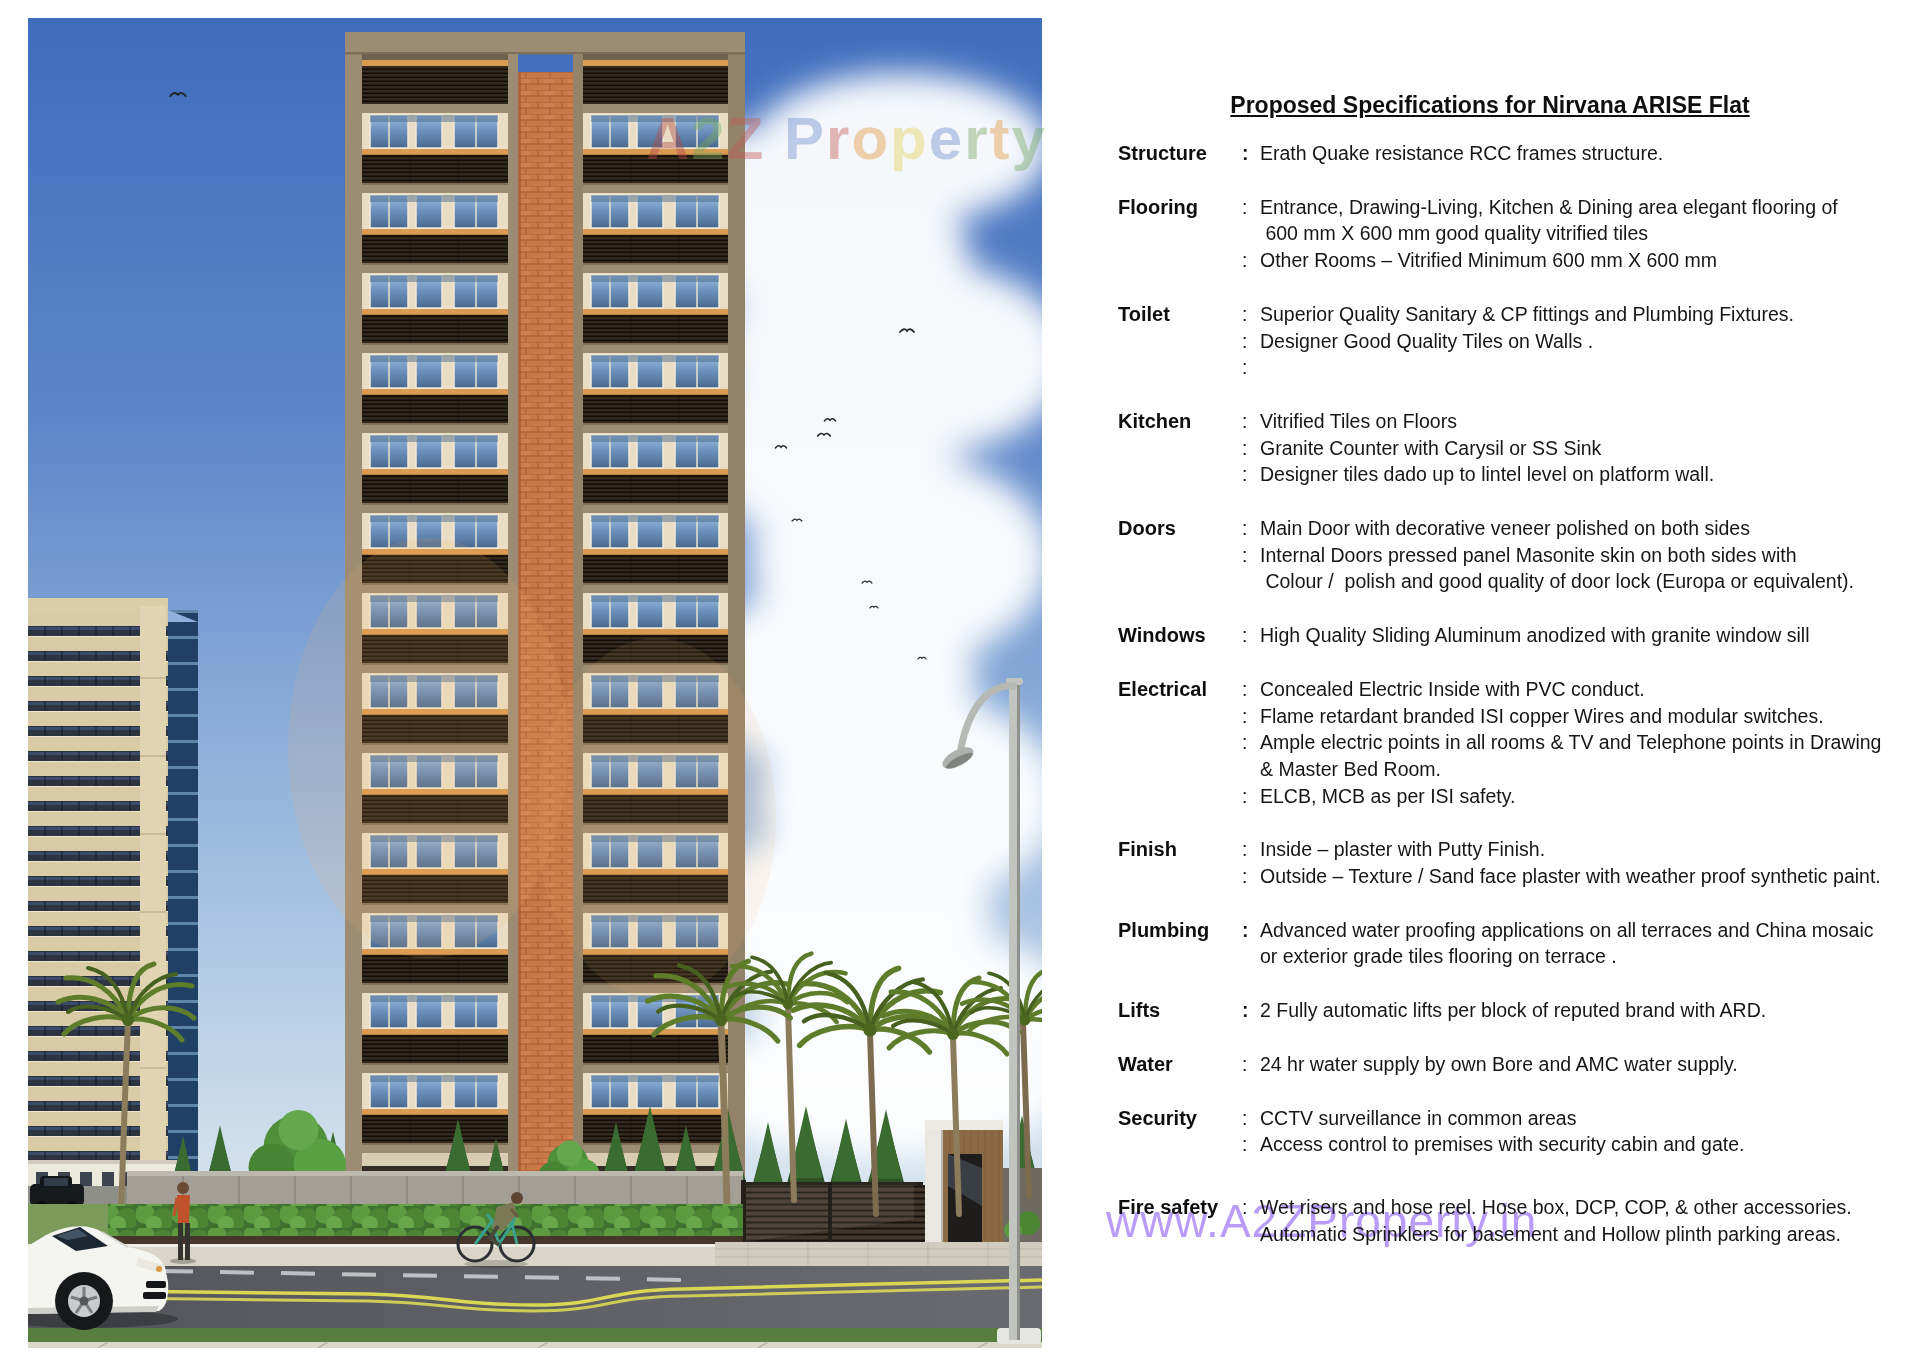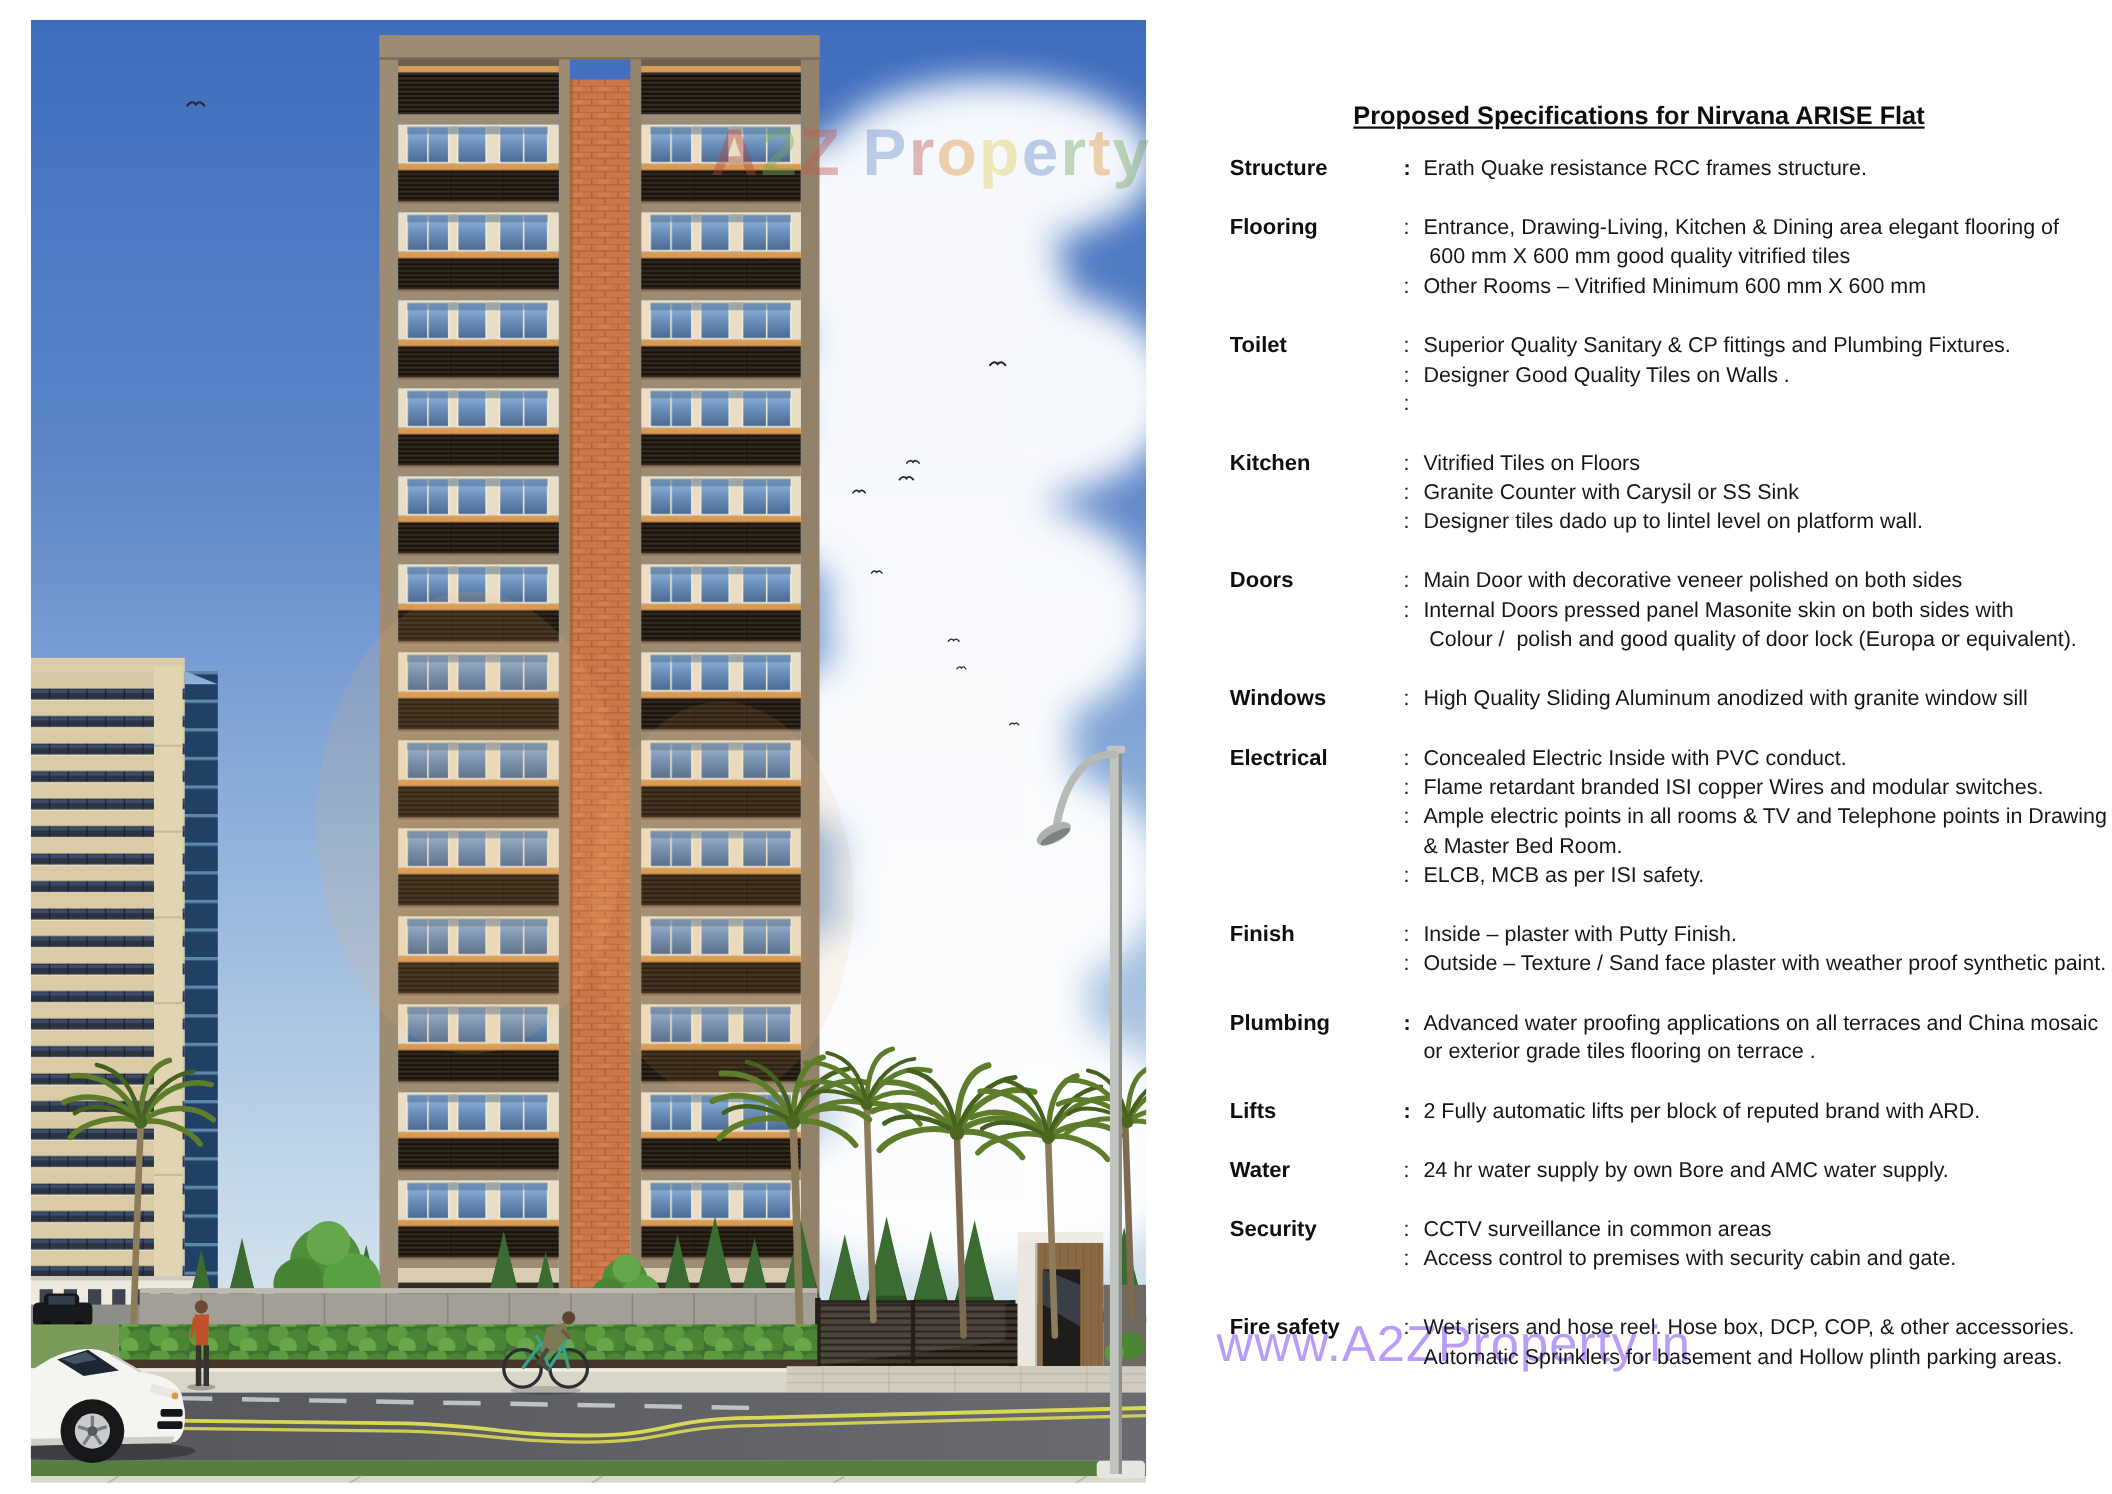--- a/index.html
+++ b/index.html
@@ -17,21 +17,21 @@
     position:absolute;left:1106px;top:1194px;z-index:2;
     font-size:46px;color:#8b5cf6;opacity:.6;letter-spacing:1px;
   }
   .title{
     position:absolute;left:1060px;top:80px;width:860px;z-index:3;
     text-align:center;font-size:23px;font-weight:bold;color:#0e0e0e;
     text-decoration:underline;
     margin-top:12px;
   }
   .specs{position:absolute;left:1118px;top:140px;z-index:3;}
-  .spec-row{display:flex;margin-bottom:27px;gap:34px;}
+  .spec-row{display:flex;margin-bottom:27px;}
   .spec-row.extra-gap{margin-top:36px;}
   .spec-label{width:124px;font-weight:bold;font-size:20px;line-height:26.7px;color:#0e0e0e;flex:none;}
   .spec-lines{}
   .spec-line{display:flex;font-size:19.5px;line-height:26.7px;color:#161616;white-space:pre;}
   .spec-line .colon{width:18px;flex:none;}
   .spec-line .colon.bold{font-weight:bold;}
 </style>
 </head>
 <body>
 

